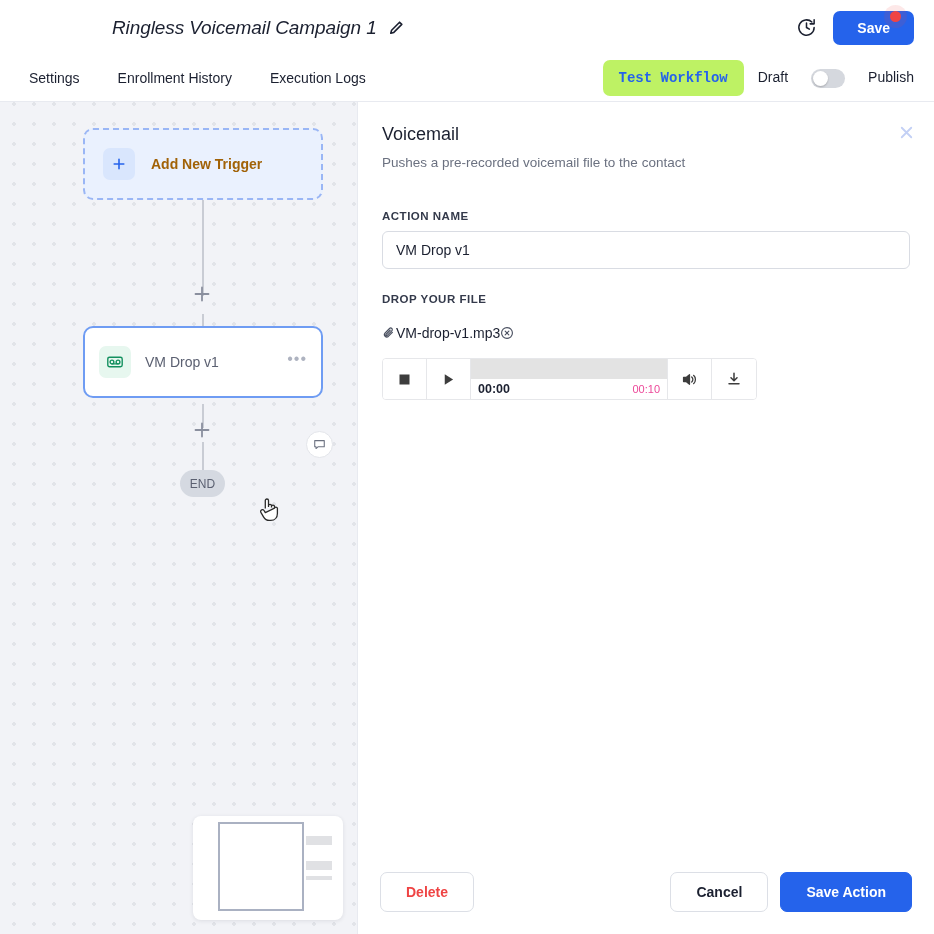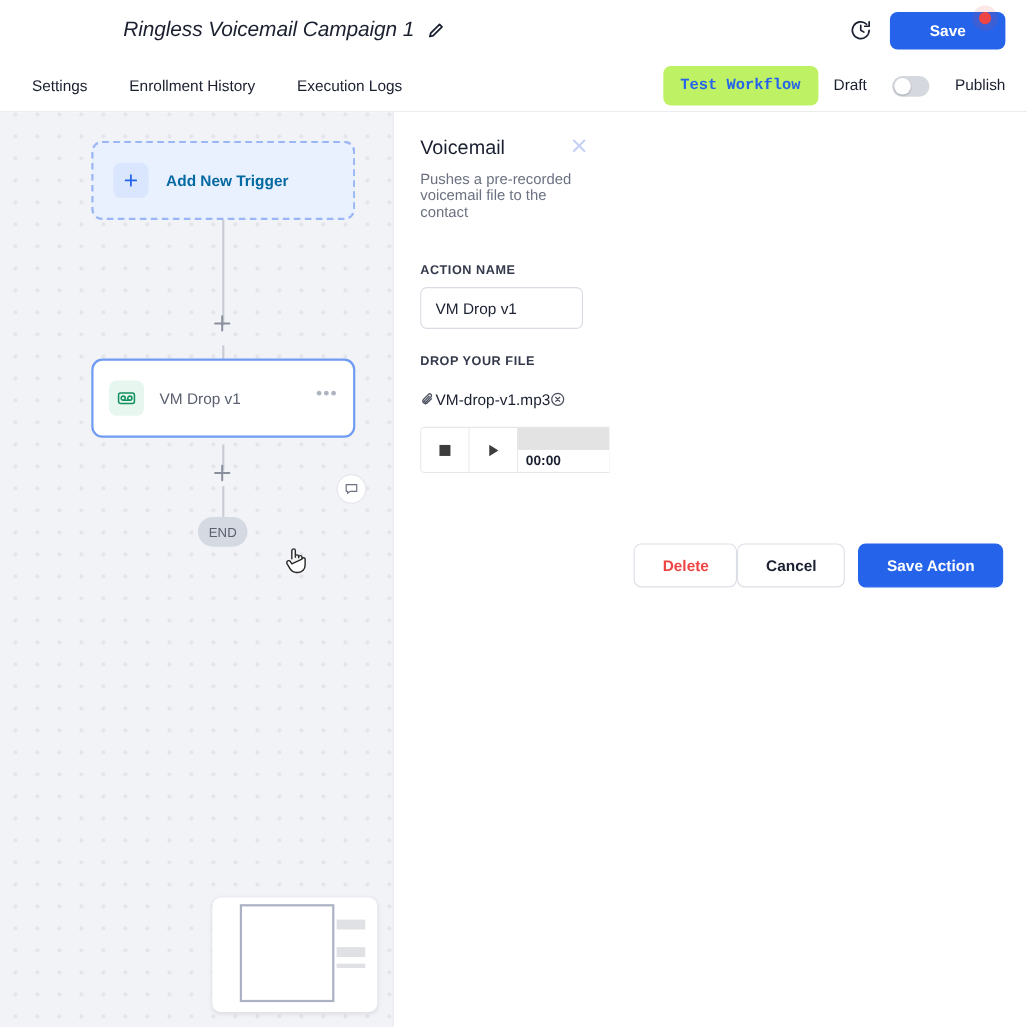--- a/index.html
+++ b/index.html
@@ -47,21 +47,21 @@
     position: relative;
   }
   .history-icon { width: 21px; height: 21px; display: block; cursor: pointer; }
   .save-btn {
     background: #2563eb;
     color: #ffffff;
     font-size: 14px;
     font-weight: bold;
     border: none;
     border-radius: 7px;
-    padding: 9px 36px;
+    padding: 9px 24px;
     cursor: pointer;
     font-family: "Liberation Sans", sans-serif;
     position: relative;
   }
   .save-dot {
     position: absolute;
     top: 0px;
     right: 13px;
     width: 11px;
     height: 11px;
@@ -166,21 +166,21 @@
     cursor: pointer;
   }
   .trigger-plus-box {
     width: 32px; height: 32px;
     background: #d9e6fd;
     border-radius: 7px;
     display: flex; align-items: center; justify-content: center;
     flex: 0 0 auto;
   }
   .trigger-plus-box svg { display: block; }
-  .trigger-label { font-size: 14px; font-weight: bold; color: #0369a1; }
+  .trigger-label { font-size: 14px; font-weight: bold; color: #a16207; }
 
   .edge {
     position: absolute;
     left: 202px;
     width: 2px;
     background: #c9ccd4;
   }
   .edge-1 { top: 98px; height: 96px; }
   .edge-2 { top: 212px; height: 32px; }
   .edge-3 { top: 302px; height: 24px; }
@@ -276,21 +276,21 @@
   .mm-shape { position: absolute; background: #e0e1e4; }
   .mm-1 { left: 86px; top: 12px; width: 26px; height: 9px; }
   .mm-2 { left: 86px; top: 37px; width: 26px; height: 9px; }
   .mm-3 { left: 86px; top: 52px; width: 26px; height: 4px; }
 
   
   .panel {
     flex: 1;
     background: #ffffff;
     display: flex;
-    flex-direction: row;
+    flex-direction: column;
     position: relative;
     min-width: 0;
   }
   .panel-body { flex: 1; padding: 22px 24px 0 24px; overflow: hidden; position: relative; }
   .panel-title { font-size: 18px; color: #1b2030; font-weight: normal; }
   .panel-subtitle { font-size: 13.5px; color: #6b7180; margin-top: 10px; }
   .panel-close {
     position: absolute;
     right: 16px; top: 18px;
     width: 24px; height: 24px;

